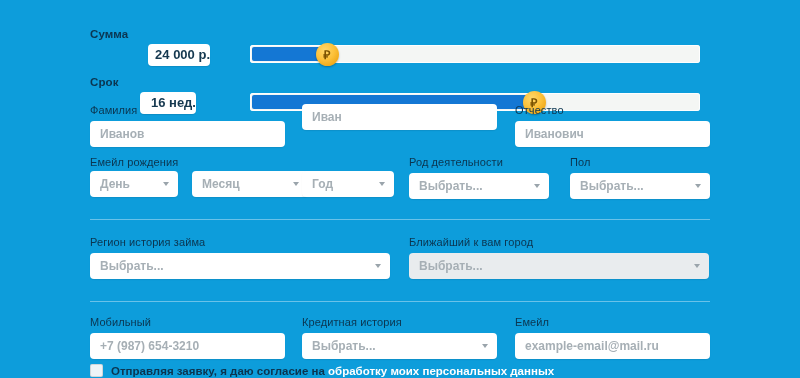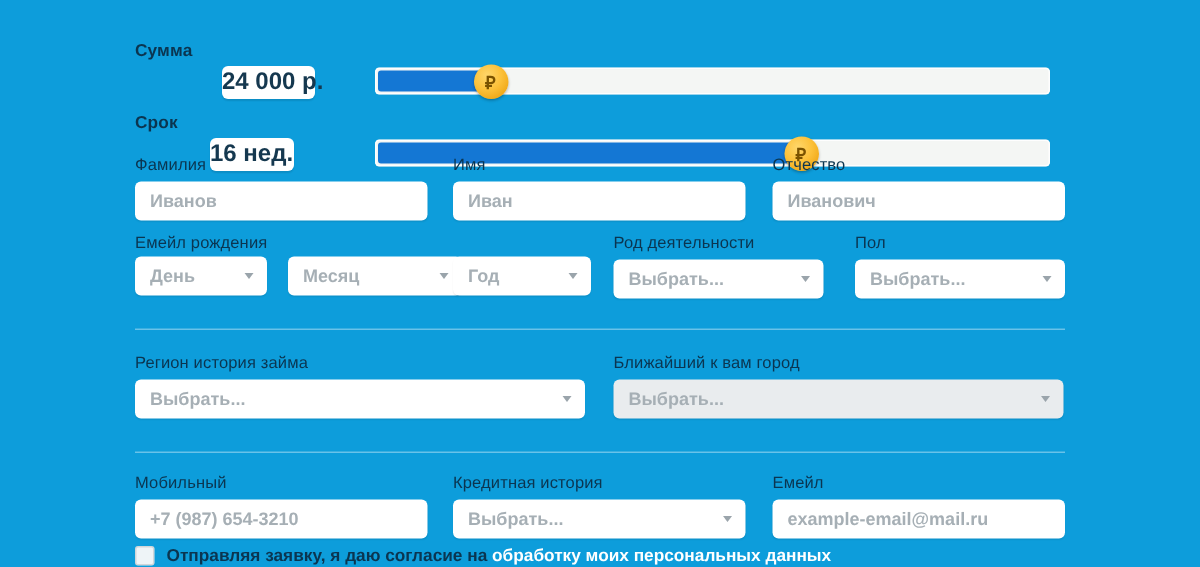--- a/index.html
+++ b/index.html
@@ -38,22 +38,22 @@
     color: #0b3550;
     letter-spacing: .1px;
     white-space: nowrap;
   }
   .value-box {
     position: absolute;
     background: #ffffff;
     border-radius: 4px;
     height: 22px;
     line-height: 22px;
-    text-align: left;
-    font-size: 16px;
+    text-align: right;
+    font-size: 13px;
     font-weight: bold;
     color: #15384f;
     box-shadow: 0 1px 1px rgba(0,0,0,.10);
     white-space: nowrap;
   }
   .track-wrap {
     position: absolute;
     height: 18px;
   }
   .track {
@@ -214,21 +214,20 @@
   </div>
 
   <div class="field" style="left:90px; top:104px; width:195px;">
     <span class="field-label">Фамилия</span>
     <div class="input-box">
       <span class="ph">Иванов</span>
     </div>
   </div>
 
   <div class="field" style="left:302px; top:104px; width:195px;">
-    <span class="field-label">Имя</span>
     <div class="input-box">
       <span class="ph">Иван</span>
     </div>
   </div>
 
   <div class="field" style="left:515px; top:104px; width:195px;">
     <span class="field-label">Отчество</span>
     <div class="input-box">
       <span class="ph">Иванович</span>
     </div>

